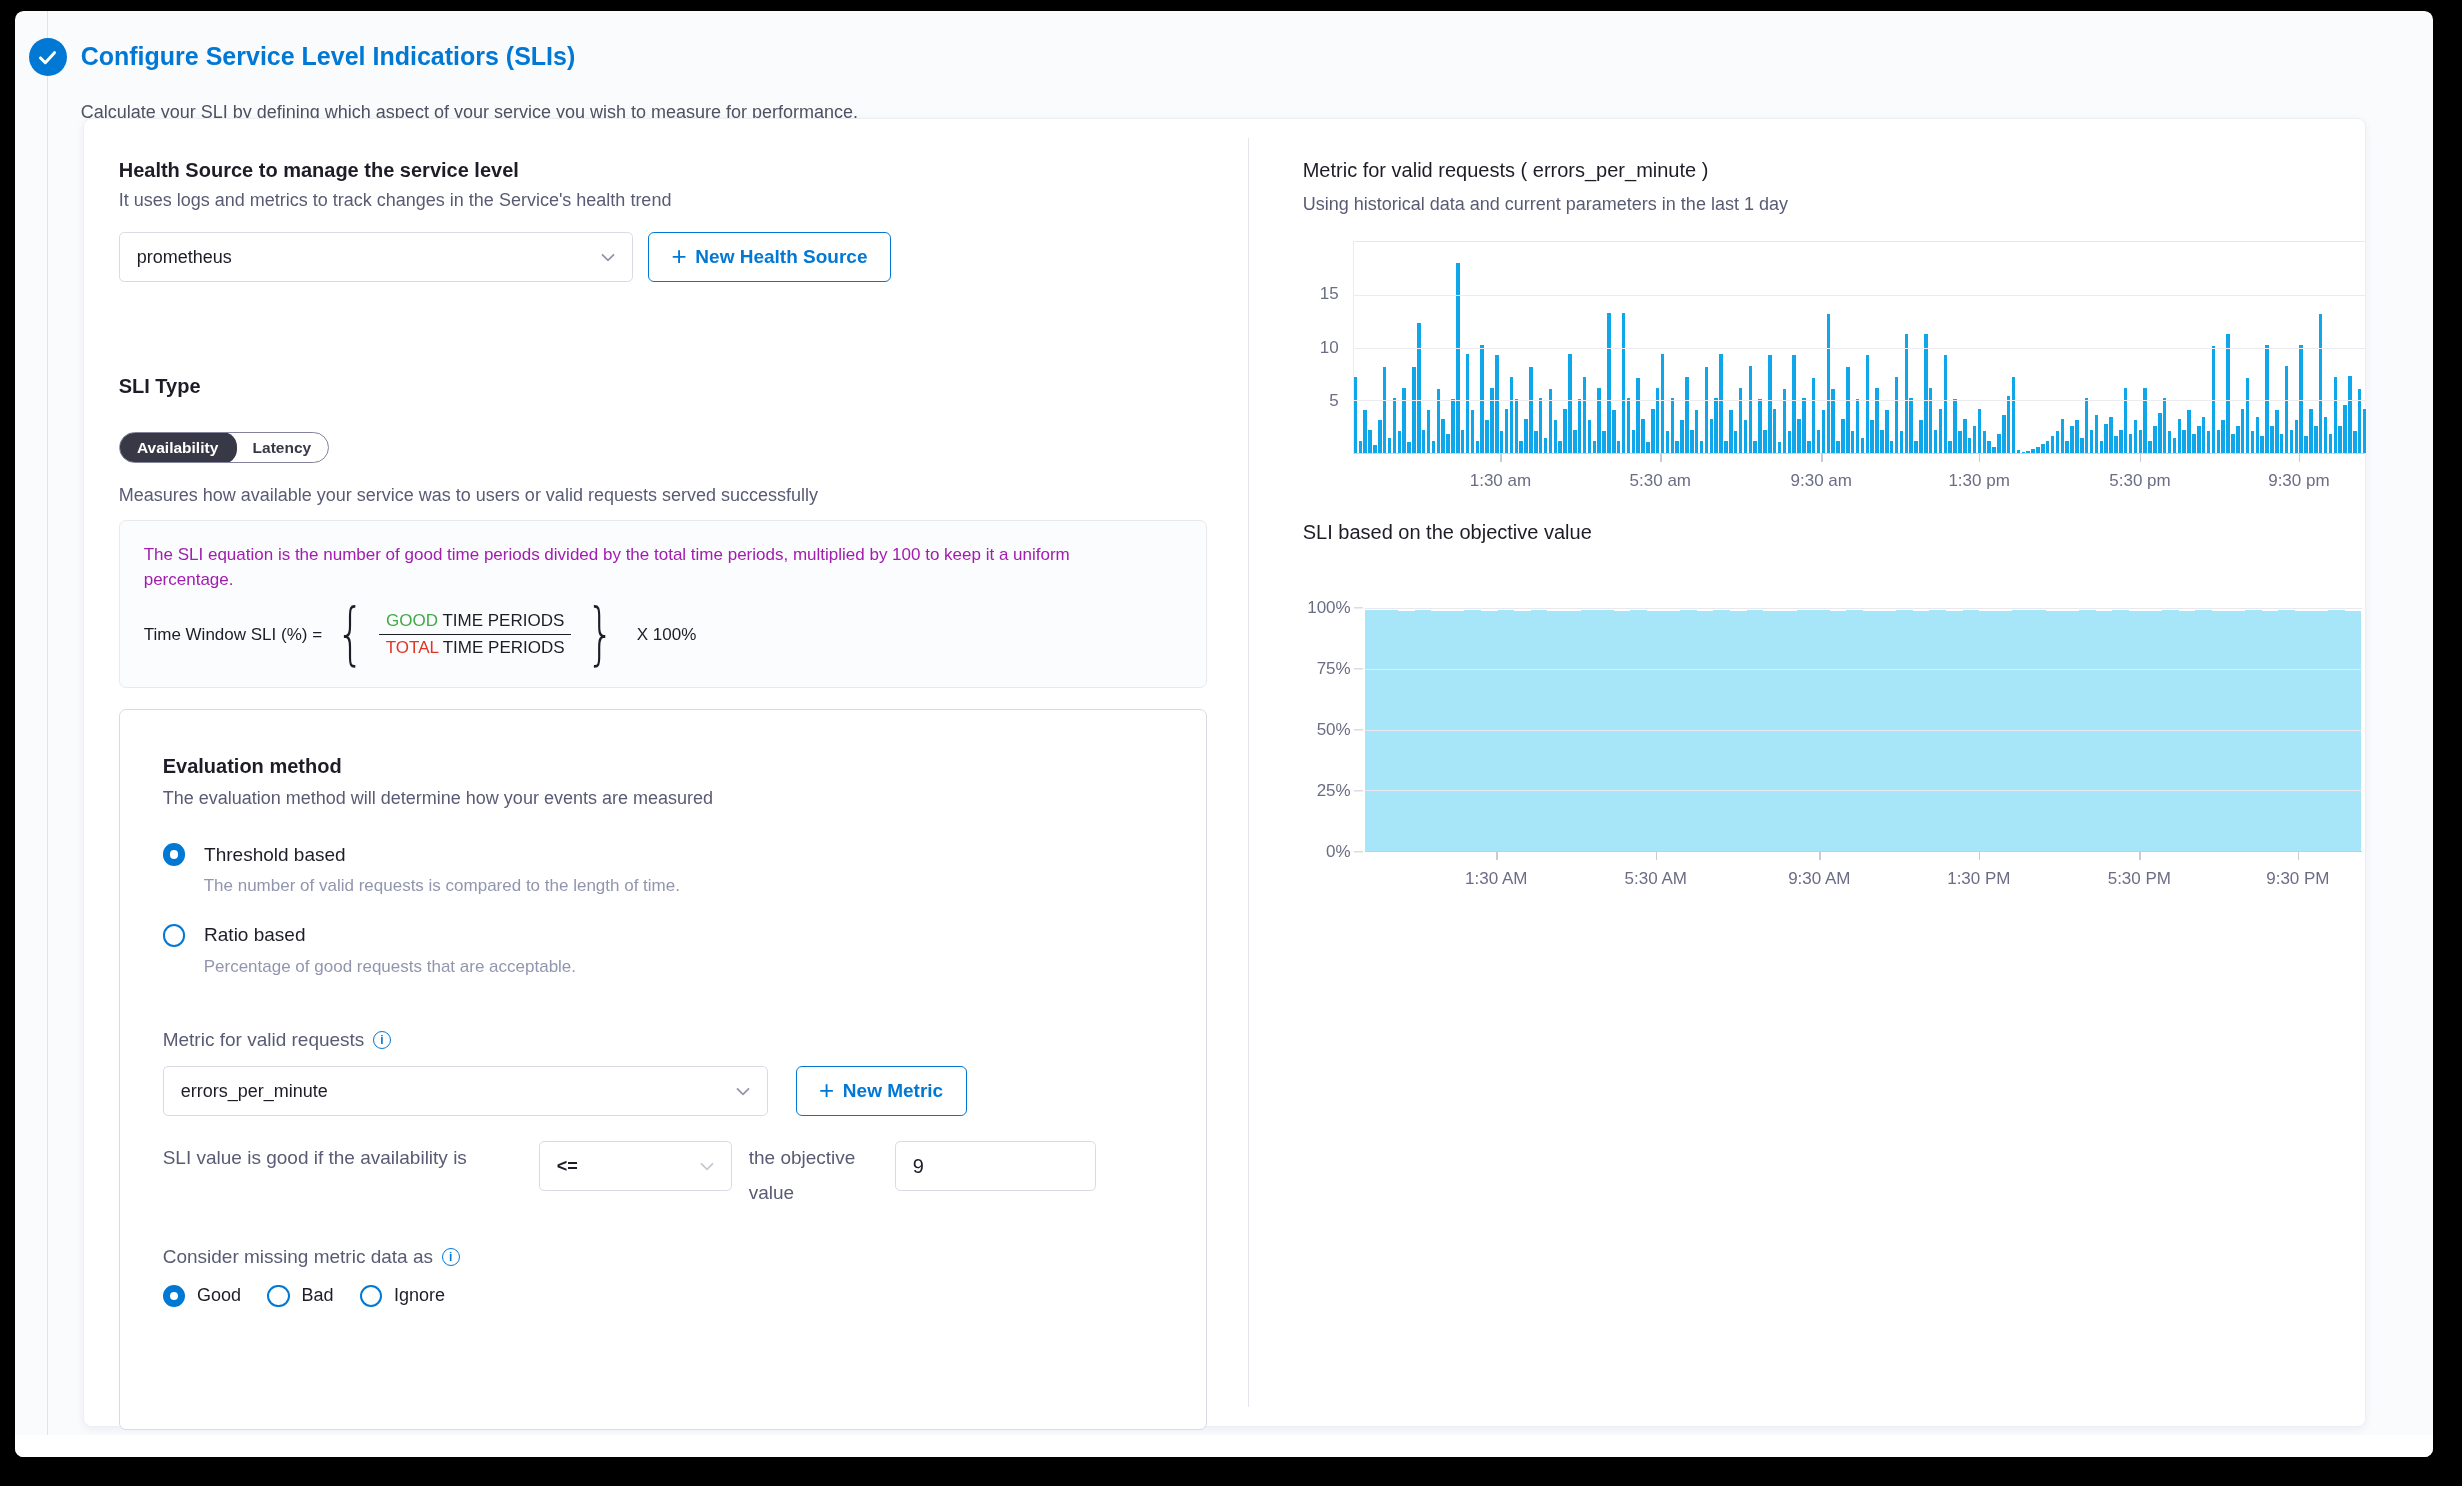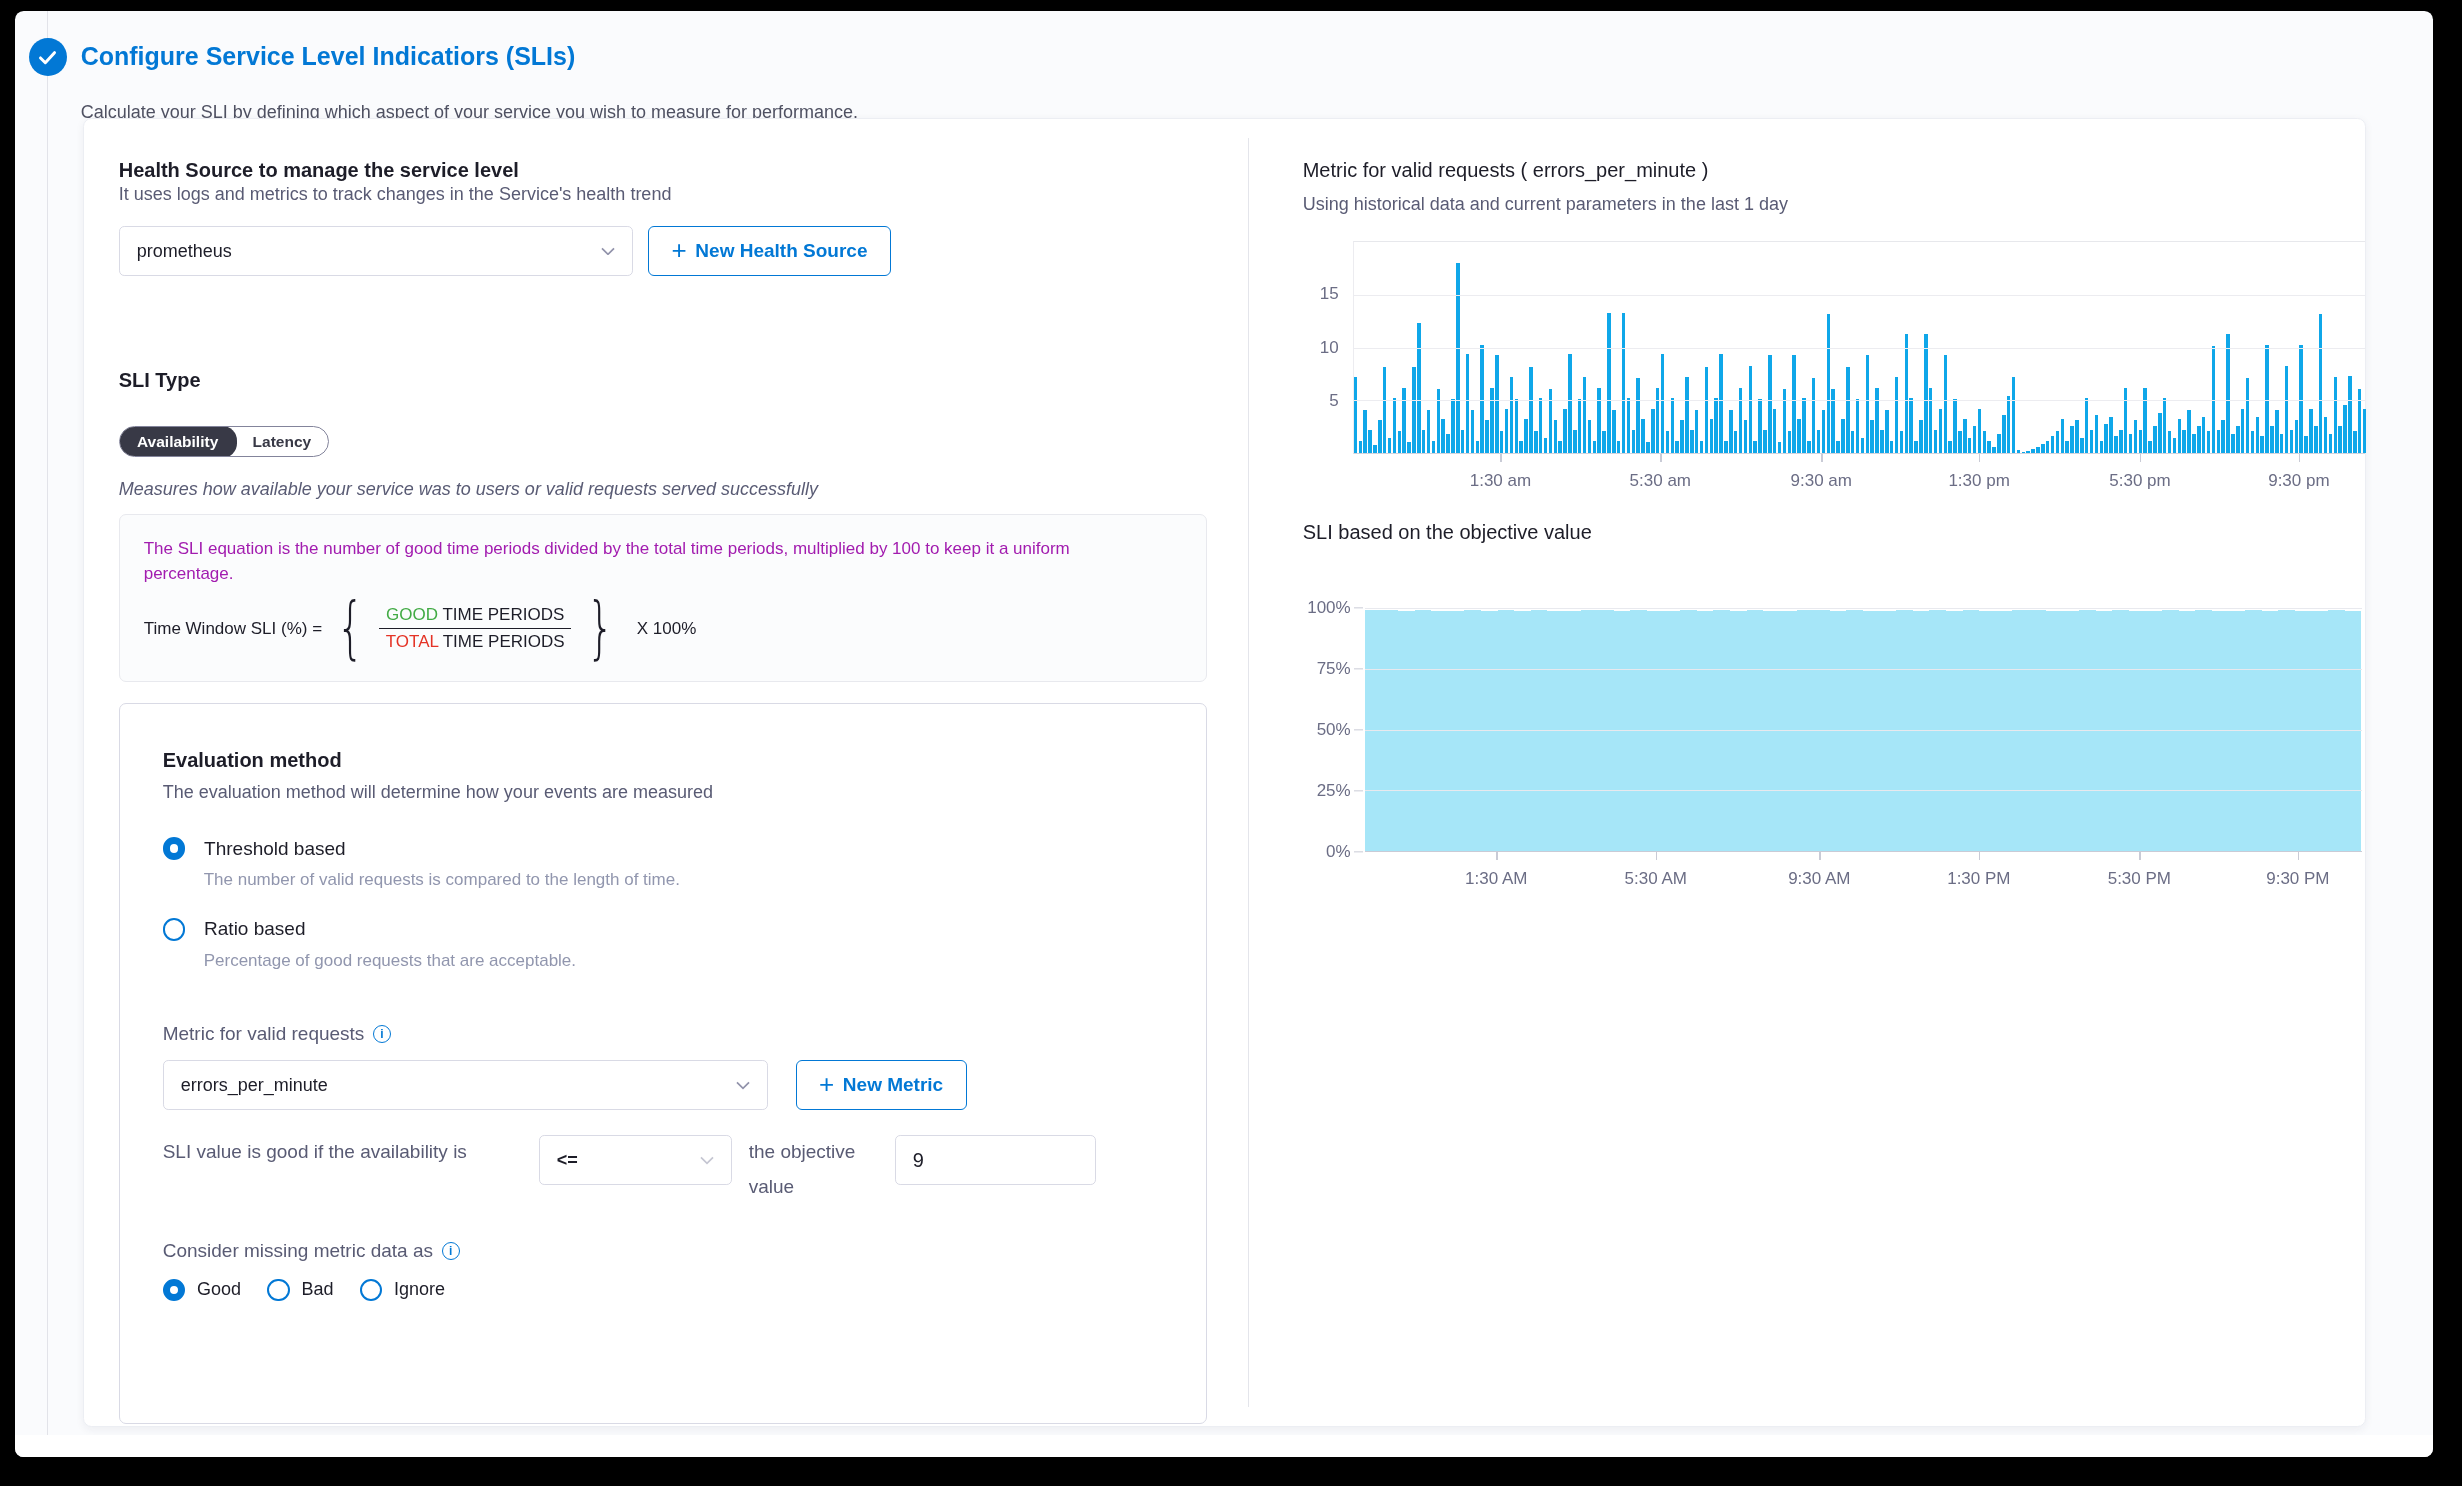--- a/index.html
+++ b/index.html
@@ -23,41 +23,41 @@
 
   .divider { position:absolute; left:1164px; top:19px; bottom:19px; width:1.7px; background:#e4e5eb; }
 
   
   .left-col { position:absolute; left:35px; top:0; width:1252px; }
   .sec-heading { font-size:20px; font-weight:700; color:#1d1d28; }
   .gray-text { font-size:18px; color:#595b74; }
   .light-gray-text { font-size:17px; color:#9196ae; }
 
   .hs-heading { margin-top:40px; }
-  .hs-desc { margin-top:2px; }
+  .hs-desc { margin-top:8px; }
   .controls-row { margin-top:21px; display:flex; gap:15.5px; align-items:center; }
 
   .select { background:#fff; border:1.3px solid #d9dae5; border-radius:5.2px; height:50px;
             display:flex; align-items:center; justify-content:space-between; padding:0 17px;
             font-size:18px; color:#1d1d28; cursor:pointer; }
   .select .chev { flex:0 0 auto; margin-left:10.3px; }
   .hs-select { width:514px; }
 
   .blue-btn { height:50px; border:1.7px solid #0278d5; border-radius:6px; background:#fff; color:#0278d5;
               font-size:19px; font-weight:700; display:flex; align-items:center; justify-content:center;
               gap:8.6px; padding:0 22.4px; cursor:pointer; }
   .blue-btn .plus { font-size:26px; font-weight:400; line-height:1; position:relative; top:-0.9px; }
 
   .sli-type-heading { margin-top:93px; }
   .toggle { margin-top:34px; display:inline-flex; height:31px; border:1.7px solid #83849b; border-radius:15.5px;
             background:#fff; overflow:hidden; align-items:stretch; }
   .toggle .seg { display:flex; align-items:center; padding:0 17px; font-size:15.5px; font-weight:700;
                  color:#383946; cursor:pointer; }
   .toggle .seg.selected { background:#383946; color:#fff; border-radius:14.7px; margin:-1.7px; padding:0 19px; }
-  .measures-text { margin-top:21.6px;font-style:italic; }
+  .measures-text { margin-top:21.6px; }
 
   .equation-box { margin-top:14px; width:1088px; background:#fbfcfd; border:1.3px solid #e8e9ee;
                   border-radius:7px; padding:22.4px 24px; }
   .equation-text { font-size:17px; color:#a21caf; line-height:1.45; max-width:1000px; }
   .formula-row { margin-top:12px; display:flex; align-items:center; gap:7px; font-size:17px; color:#1d1d28; }
   .brace { font-size:67px; font-weight:300; color:#1d1d28; transform:scale(0.65,1.0);
            font-family:"DejaVu Sans", sans-serif; line-height:0.9; }
   .fraction { display:flex; flex-direction:column; align-items:center; }
   .fraction .num, .fraction .den { font-size:17px; padding:3.4px 7px; white-space:nowrap; }
   .fraction .num { border-bottom:1.7px solid #1d1d28; }

